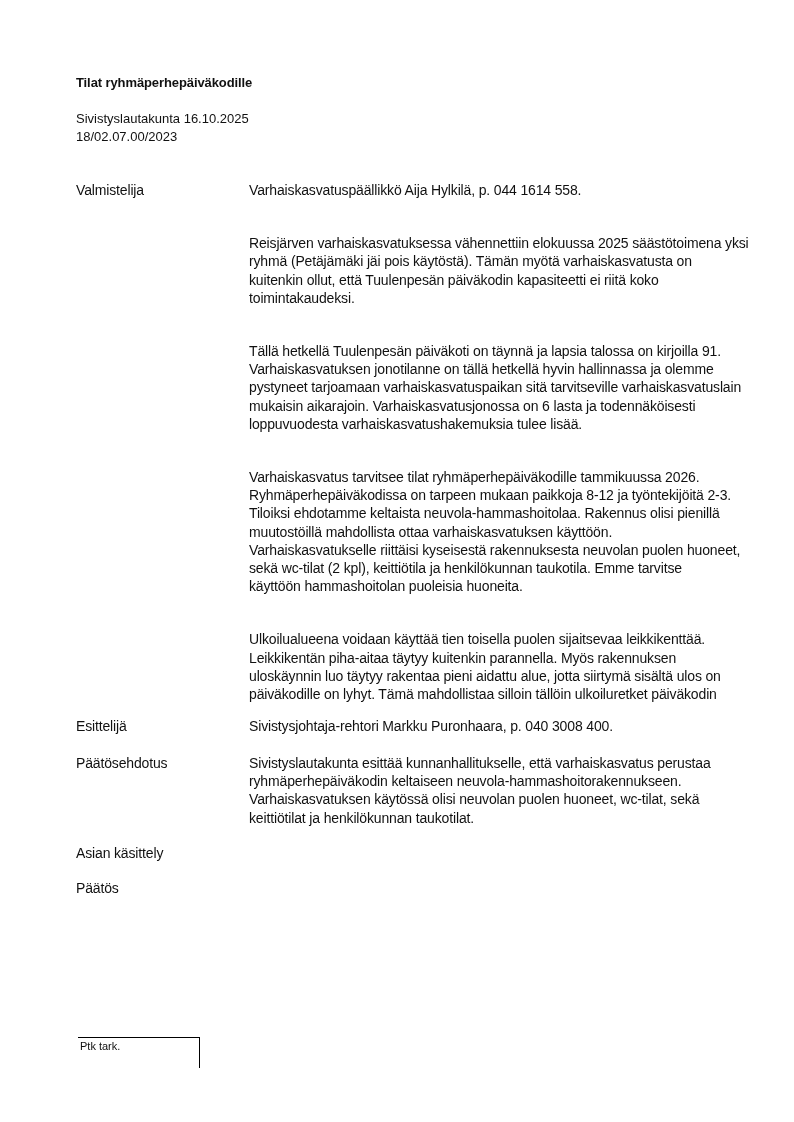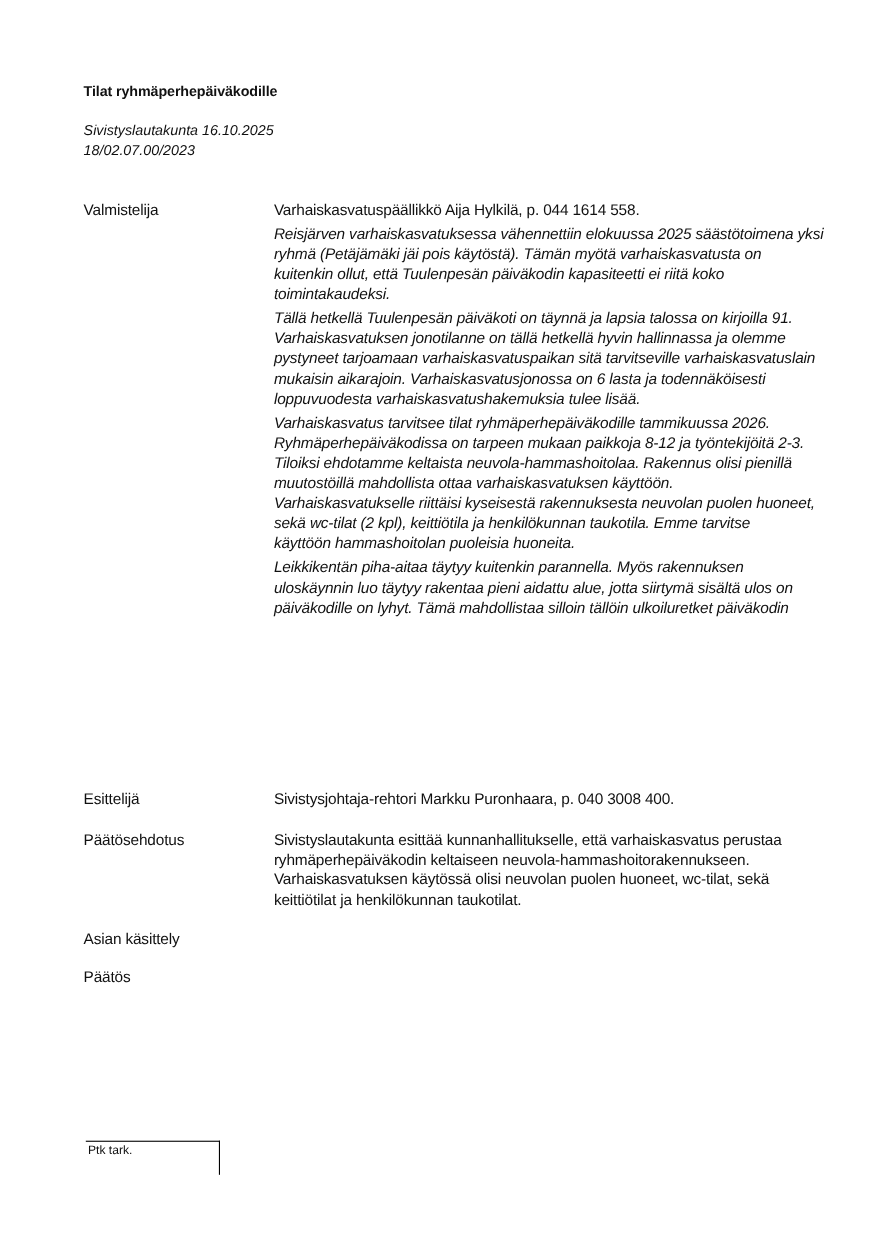--- a/index.html
+++ b/index.html
@@ -24,21 +24,21 @@
       font-size: 13px;
       letter-spacing: -0.1px;
     }
     .meta {
       position: absolute;
       left: 76px;
       top: 110px;
       line-height: 18px;
       font-size: 13px;
     }
-    .meta div { white-space: nowrap; font-style: italic; }
+    .meta div { white-space: nowrap; }
     .row {
       position: absolute;
       left: 76px;
       width: 690px;
     }
     .row .label {
       position: absolute;
       left: 0;
       top: 0;
       width: 170px;
@@ -49,21 +49,21 @@
       left: 173px;
       top: 0;
       width: 525px;
     }
     .para {
       line-height: 18.2px;
       margin: 0;
       font-size: 14px;
       letter-spacing: -0.15px;
     }
-    .para + .para { margin-top: 4px; font-style: italic; }
+    .para + .para { margin-top: 35px; }
     .para .line { display: block; white-space: nowrap; }
     .ptk-box {
       position: absolute;
       left: 78px;
       top: 1037px;
       width: 121px;
       height: 30px;
       border-top: 1px solid #000;
       border-right: 1px solid #000;
     }
@@ -108,20 +108,21 @@
     <p class="para">
       <span class="line">Varhaiskasvatus tarvitsee tilat ryhmäperhepäiväkodille tammikuussa 2026.</span>
       <span class="line">Ryhmäperhepäiväkodissa on tarpeen mukaan paikkoja 8-12 ja työntekijöitä 2-3.</span>
       <span class="line">Tiloiksi ehdotamme keltaista neuvola-hammashoitolaa. Rakennus olisi pienillä</span>
       <span class="line">muutostöillä mahdollista ottaa varhaiskasvatuksen käyttöön.</span>
       <span class="line">Varhaiskasvatukselle riittäisi kyseisestä rakennuksesta neuvolan puolen huoneet,</span>
       <span class="line">sekä wc-tilat (2 kpl), keittiötila ja henkilökunnan taukotila. Emme tarvitse</span>
       <span class="line">käyttöön hammashoitolan puoleisia huoneita.</span>
     </p>
     <p class="para">
+      <span class="line">Ulkoilualueena voidaan käyttää tien toisella puolen sijaitsevaa leikkikenttää.</span>
       <span class="line">Leikkikentän piha-aitaa täytyy kuitenkin parannella. Myös rakennuksen</span>
       <span class="line">uloskäynnin luo täytyy rakentaa pieni aidattu alue, jotta siirtymä sisältä ulos on</span>
       <span class="line">päiväkodille on lyhyt. Tämä mahdollistaa silloin tällöin ulkoiluretket päiväkodin</span>
     </p>
   </div>
 </div>
 
 <div class="row" style="top:717px;">
   <div class="label para">Esittelijä</div>
   <div class="content">

